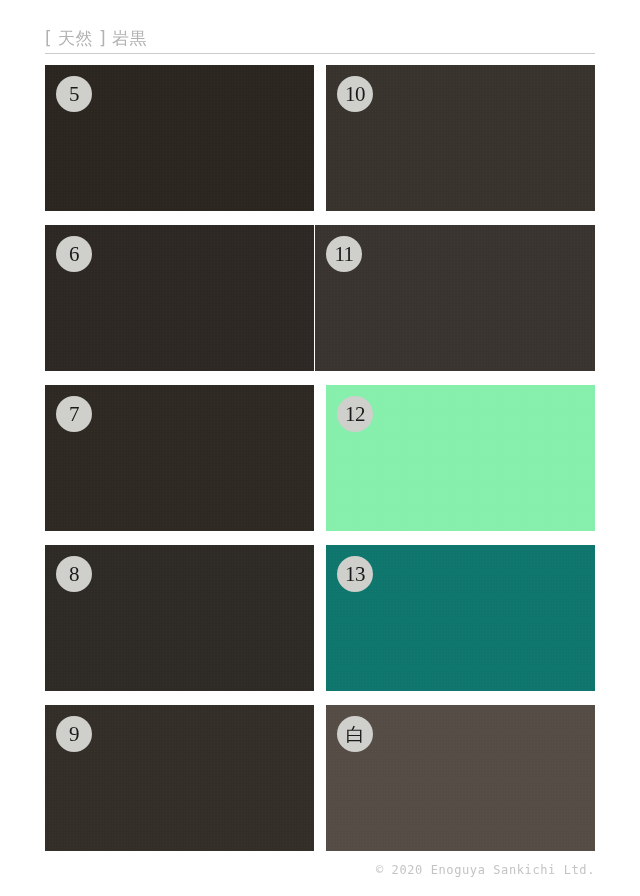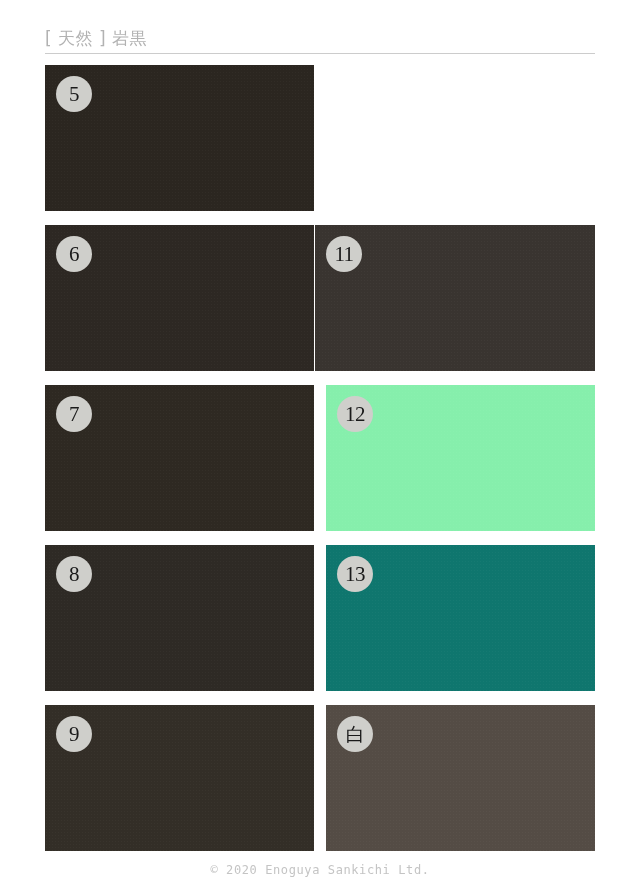--- a/index.html
+++ b/index.html
@@ -101,21 +101,21 @@
     font-family: "DejaVu Sans", sans-serif;
     font-size: 19px;
   }
 
   
   .page-footer {
     position: absolute;
     left: 45px;
     top: 862px;
     width: 550px;
-    text-align: center;
+    text-align: right;
   }
   .page-footer .copyright {
     font-family: "DejaVu Sans Mono", monospace;
     font-size: 12px;
     line-height: 16px;
     color: #c4c4c4;
     letter-spacing: 0.6px;
     white-space: nowrap;
   }
 </style>
@@ -128,20 +128,25 @@
 <div class="header-rule"></div>
 
 <div class="swatch-grid">
 
   <div class="swatch-row">
     <div class="swatch-cell" style="background-color: rgb(43, 38, 32);">
       <div class="swatch-badge">
         <span>5</span>
       </div>
     </div>
+    <div class="swatch-cell" style="background-color: rgb(56, 51, 44);">
+      <div class="swatch-badge">
+        <span>10</span>
+      </div>
+    </div>
   </div>
 
   <div class="swatch-row">
     <div class="swatch-cell" style="background-color: rgb(45, 40, 35);">
       <div class="swatch-badge">
         <span>6</span>
       </div>
     </div>
     <div class="swatch-cell" style="background-color: rgb(57, 52, 48); padding-left: 11px;">
       <div class="swatch-badge">

